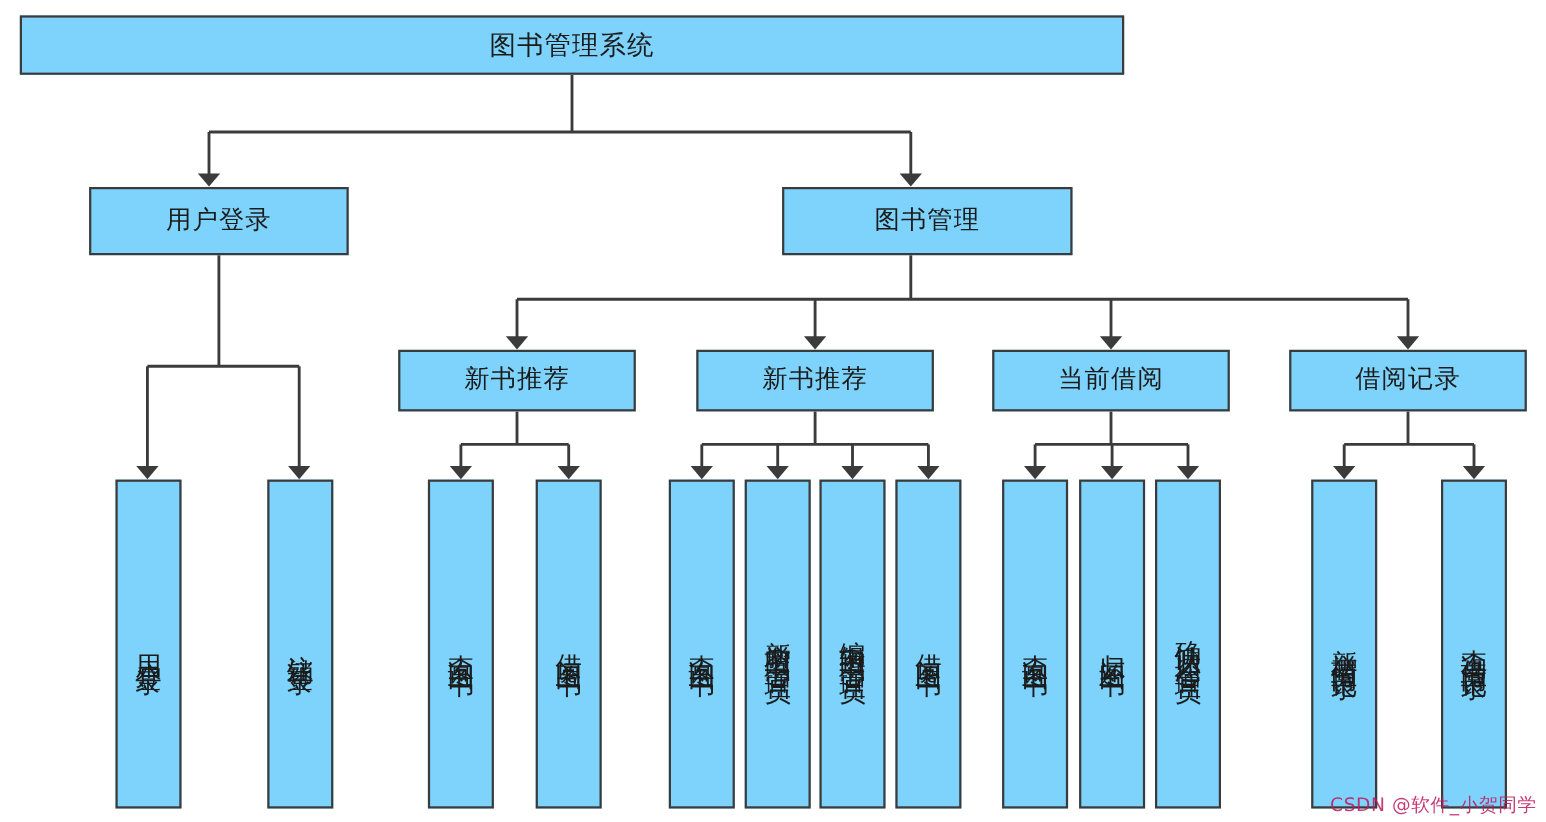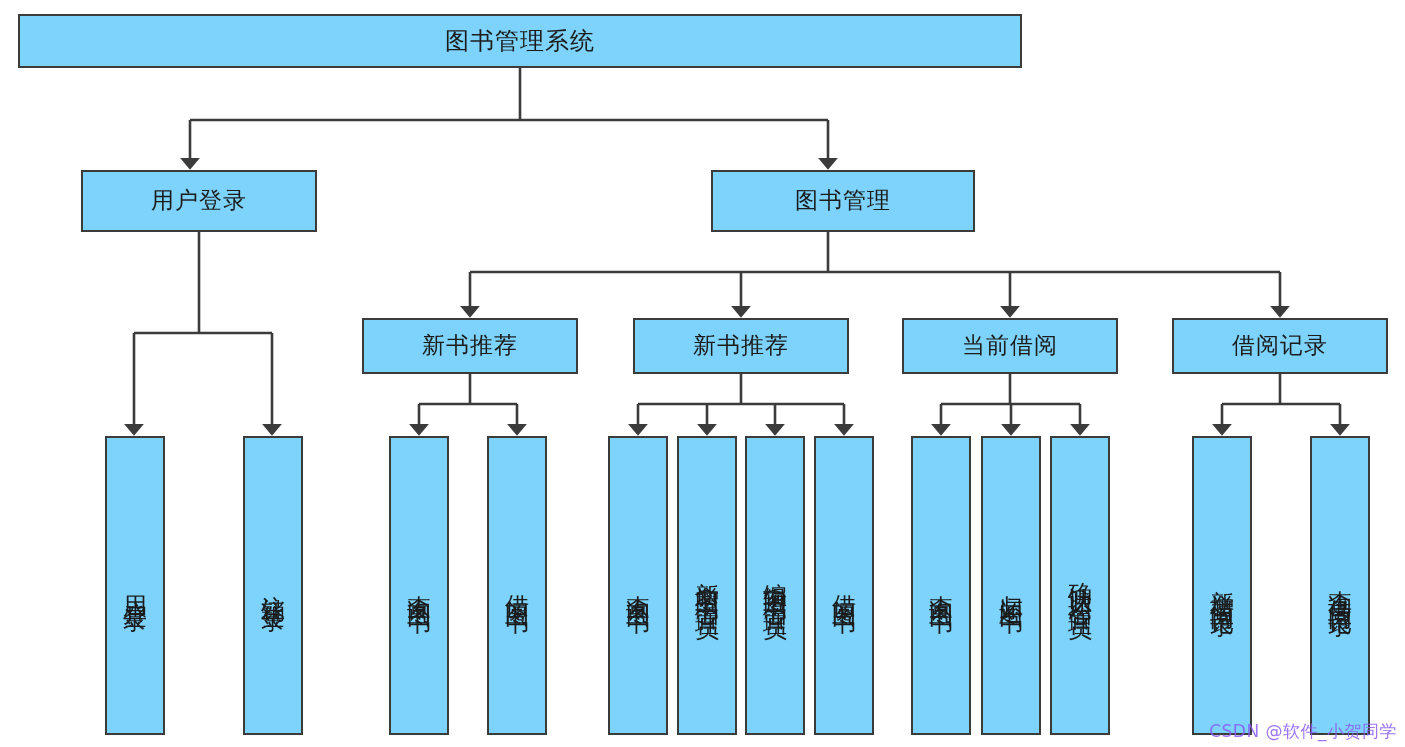--- a/index.html
+++ b/index.html
@@ -49,21 +49,21 @@
   }
   .node-v .vtext{
     writing-mode:vertical-rl;
     text-orientation:upright;
     display:block;
   }
   .watermark{
     position:absolute;
     right:8px;bottom:4px;
     font-size:17px;
-    color:#8b5cf6;
+    color:#be185d;
     letter-spacing:.5px;
     z-index:5;
     white-space:nowrap;
     opacity:.85;
   }
 </style>
 </head>
 <body>
 
 <div id="diagram-root">

